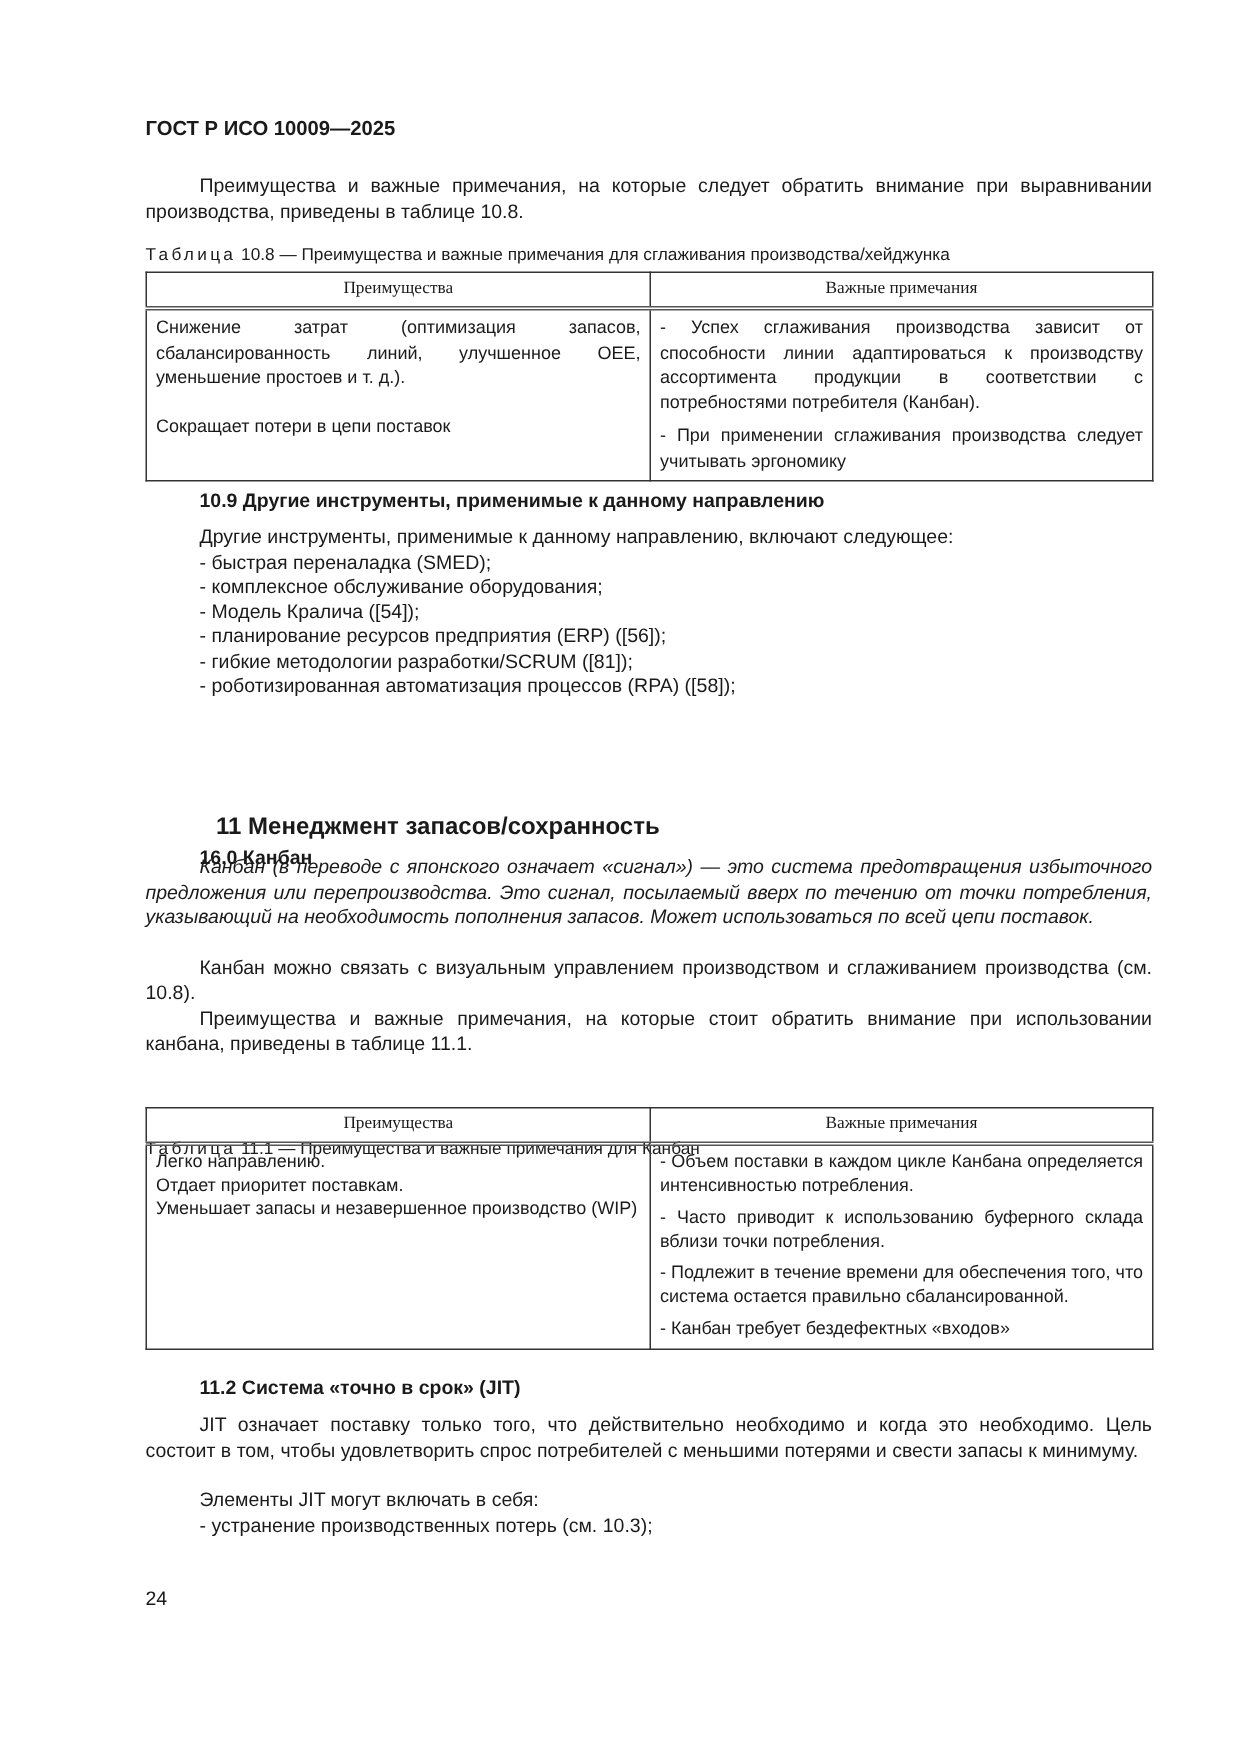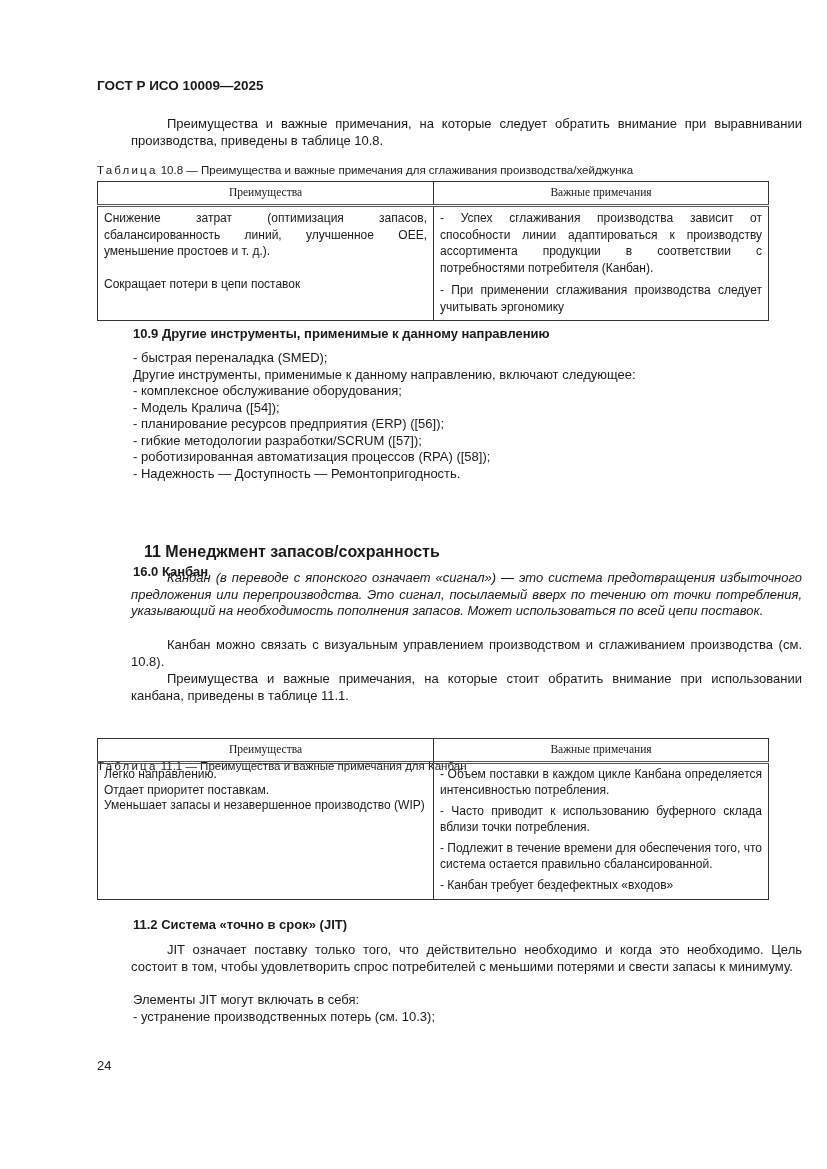--- a/index.html
+++ b/index.html
@@ -4,21 +4,21 @@
 <style>
   html, body { margin: 0; padding: 0; background: #ffffff; }
   body {
     width: 827px; height: 1169px; position: relative; overflow: hidden;
     font-family: "Liberation Sans", sans-serif; color: #1a1a1a;
     font-size: 13px; line-height: 16.5px;
   }
   .abs { position: absolute; }
   .doc-code { left: 97px; top: 78px; font-weight: bold; font-size: 13.5px; }
   .para { left: 97px; width: 671px; text-align: justify; }
-  .indent { text-indent: 36px; margin-left: 34px; }
+  .indent { text-indent: 36px; }
   .caption { left: 97px; font-size: 11.5px; }
   .caption .sp { letter-spacing: 2.2px; }
   table.gt {
     position: absolute; left: 97px; width: 672px; border-collapse: collapse;
     font-size: 11.5px; line-height: 15.5px;
   }
   table.gt th {
     font-weight: normal; text-align: center; height: 22px; padding: 0;
     border: 1px solid #333; border-bottom: 3px double #555; font-family: Liberation Serif, serif;
   }
@@ -64,28 +64,27 @@
     <td style="font-size:12px;line-height:16.5px;">
       <div class="cell-item">- Успех сглаживания производства зависит от способности линии адаптироваться к производству ассортимента продукции в соответствии с потребностями потребителя (Канбан).</div>
       <div class="cell-item" style="margin-bottom:2px;">- При применении сглаживания производства следует учитывать эргономику</div>
     </td>
   </tr>
 </tbody>
   </table>
 
 <div class="abs h2" style="top:326px;">10.9 Другие инструменты, применимые к данному направлению</div>
 <div class="abs list" style="top:350px;">
+  <div>Другие инструменты, применимые к данному направлению, включают следующее:</div>
   <div>-  быстрая переналадка (SMED);</div>
-  <div>Другие инструменты, применимые к данному направлению, включают следующее:</div>
   <div>-  комплексное обслуживание оборудования;</div>
   <div>-  Модель Кралича ([54]);</div>
   <div>-  планирование ресурсов предприятия (ERP) ([56]);</div>
-  <div>-  гибкие методологии разработки/SCRUM ([57]);</div>
+  <div>-  гибкие методологии разработки/SCRUM ([81]);</div>
   <div>-  роботизированная автоматизация процессов (RPA) ([58]);</div>
-  <div>-  Надежность — Доступность — Ремонтопригодность.</div>
 </div>
 
 <div class="abs h1" style="top:544px;margin-left:11px;">11 Менеджмент запасов/сохранность</div>
 
 <div class="abs h2" style="top:564px;">16.0 Канбан</div>
 <div class="abs para indent" style="top:570px;font-style:italic;">Канбан (в переводе с японского означает «сигнал») — это система предотвращения избыточного предложения или перепроизводства. Это сигнал, посылаемый вверх по течению от точки потребления, указывающий на необходимость пополнения запасов. Может использоваться по всей цепи поставок.</div>
 <div class="abs para indent" style="top:637px;">Канбан можно связать с визуальным управлением производством и сглаживанием производства (см. 10.8).</div>
 <div class="abs para indent" style="top:671px;">Преимущества и важные примечания, на которые стоит обратить внимание при использовании канбана, приведены в таблице 11.1.</div>
 
 <div class="abs caption" style="top:758px;">

